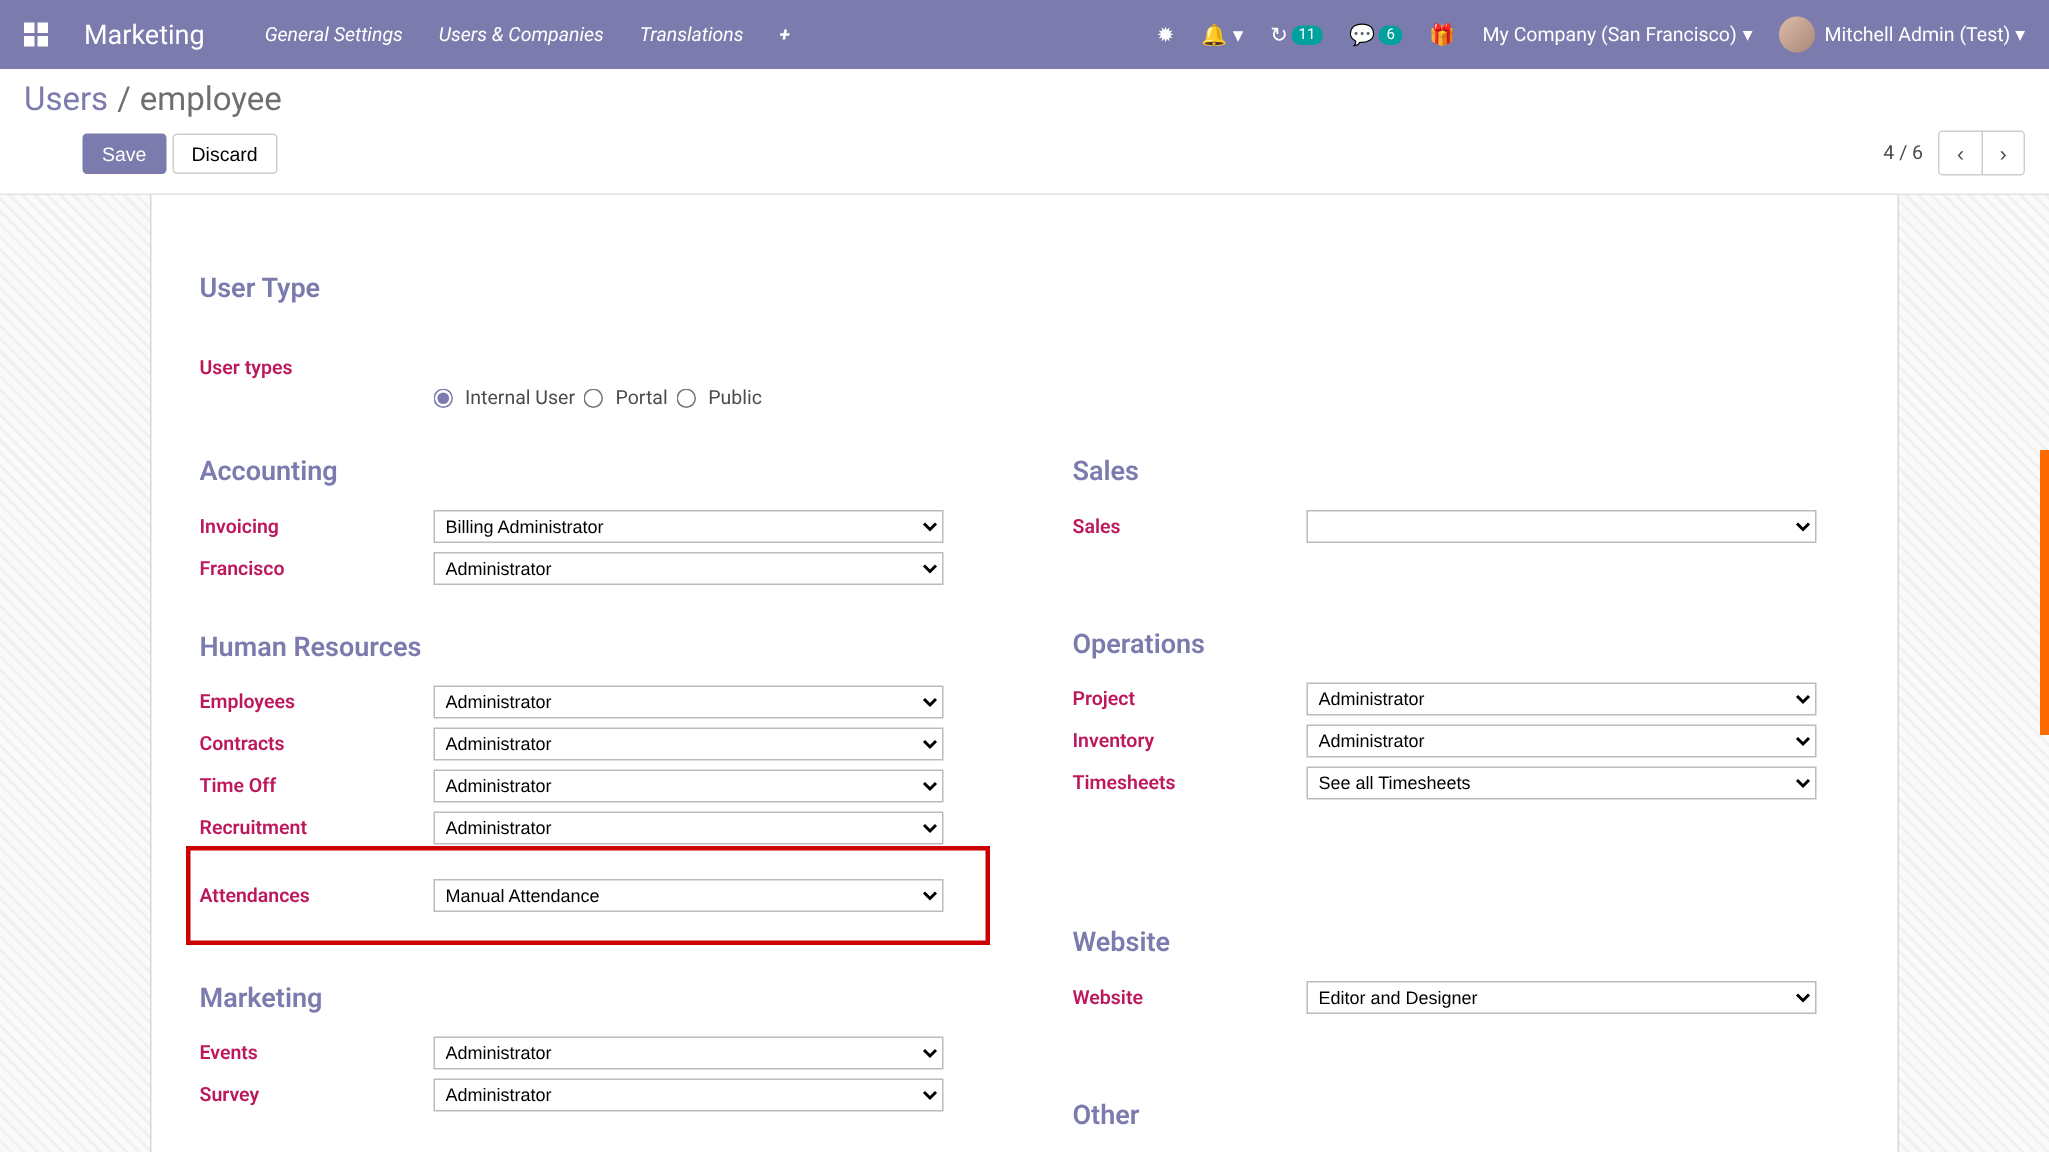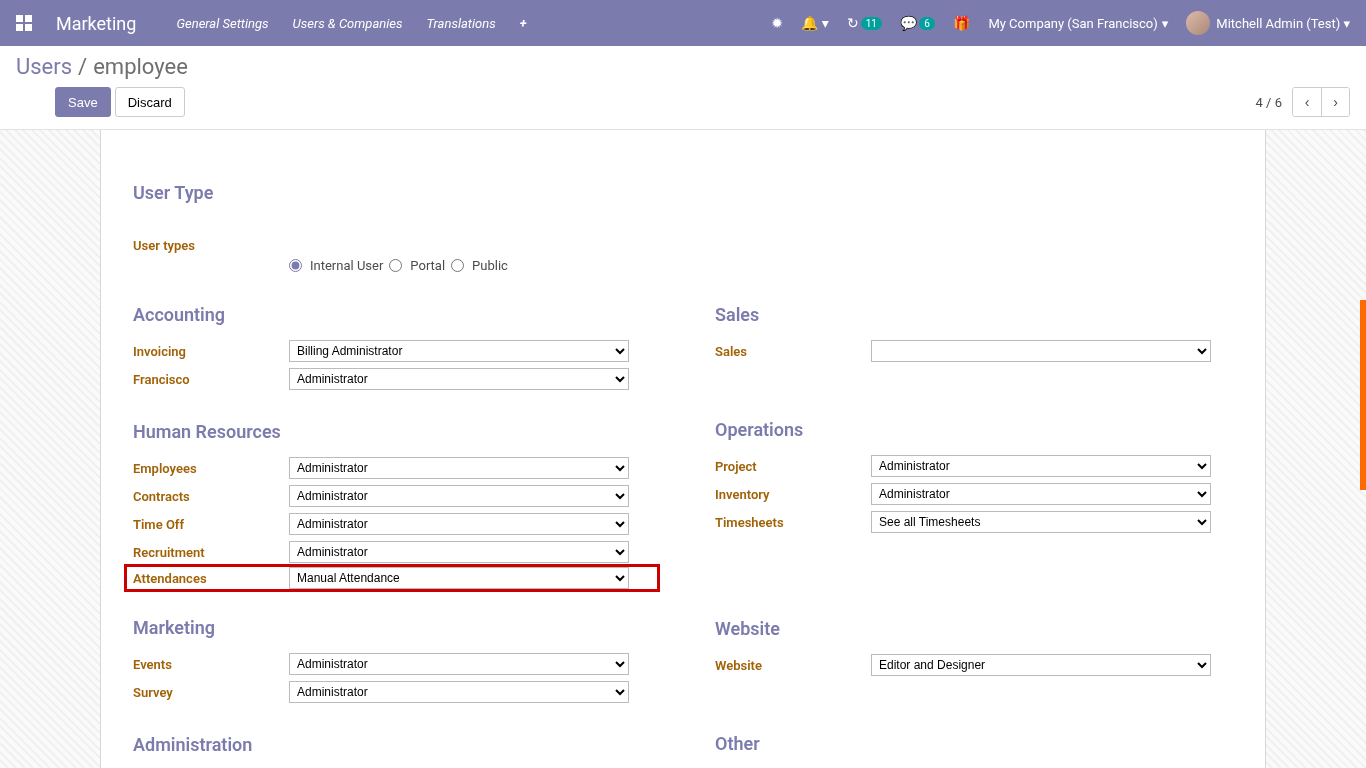--- a/index.html
+++ b/index.html
@@ -81,20 +81,21 @@
     margin-bottom: 8px;
     display: flex;
     align-items: center;
     gap: 6px;
   }
   .breadcrumb .sep, .breadcrumb .current {
     color: #6f6f6f;
   }
   .actions-row {
     display: flex;
+    align-items: center;
     padding-left: 39px;
   }
   .btn {
     padding: 5px 12px;
     border: 1px solid #ccc;
     background: #fff;
     border-radius: 3px;
     font-size: 13px;
     cursor: pointer;
   }
@@ -159,37 +160,37 @@
     margin-bottom: 12px;
   }
   .field-row {
     display: flex;
     align-items: center;
     padding: 3px 0;
   }
   .field-label {
     width: 156px;
     font-weight: 600;
-    color: #a16207;
+    color: #be185d;
     font-size: 13px;
   }
   .field-value select {
     width: 340px;
     font-size: 12px;
     padding: 2px 3px;
     border: 1px solid #bbb;
     background: #fff;
   }
   .radio-group { display: flex; flex-direction: row; gap: 6px; margin-top: 40px; }
   .radio-item { display: flex; align-items: center; gap: 8px; }
   .radio-item input { accent-color: #7C7BAD; }
   .highlight-row {
     outline: 3px solid #cc0000;
     outline-offset: 0px;
-    padding: 0 0;
+    padding: 19px 0;
     margin: 1px -6px;
     padding-left: 6px;
     padding-right: 6px;
   }
   
   .scroll-indicator {
     position: absolute;
     right: 0;
     top: 300px;
     width: 6px;

